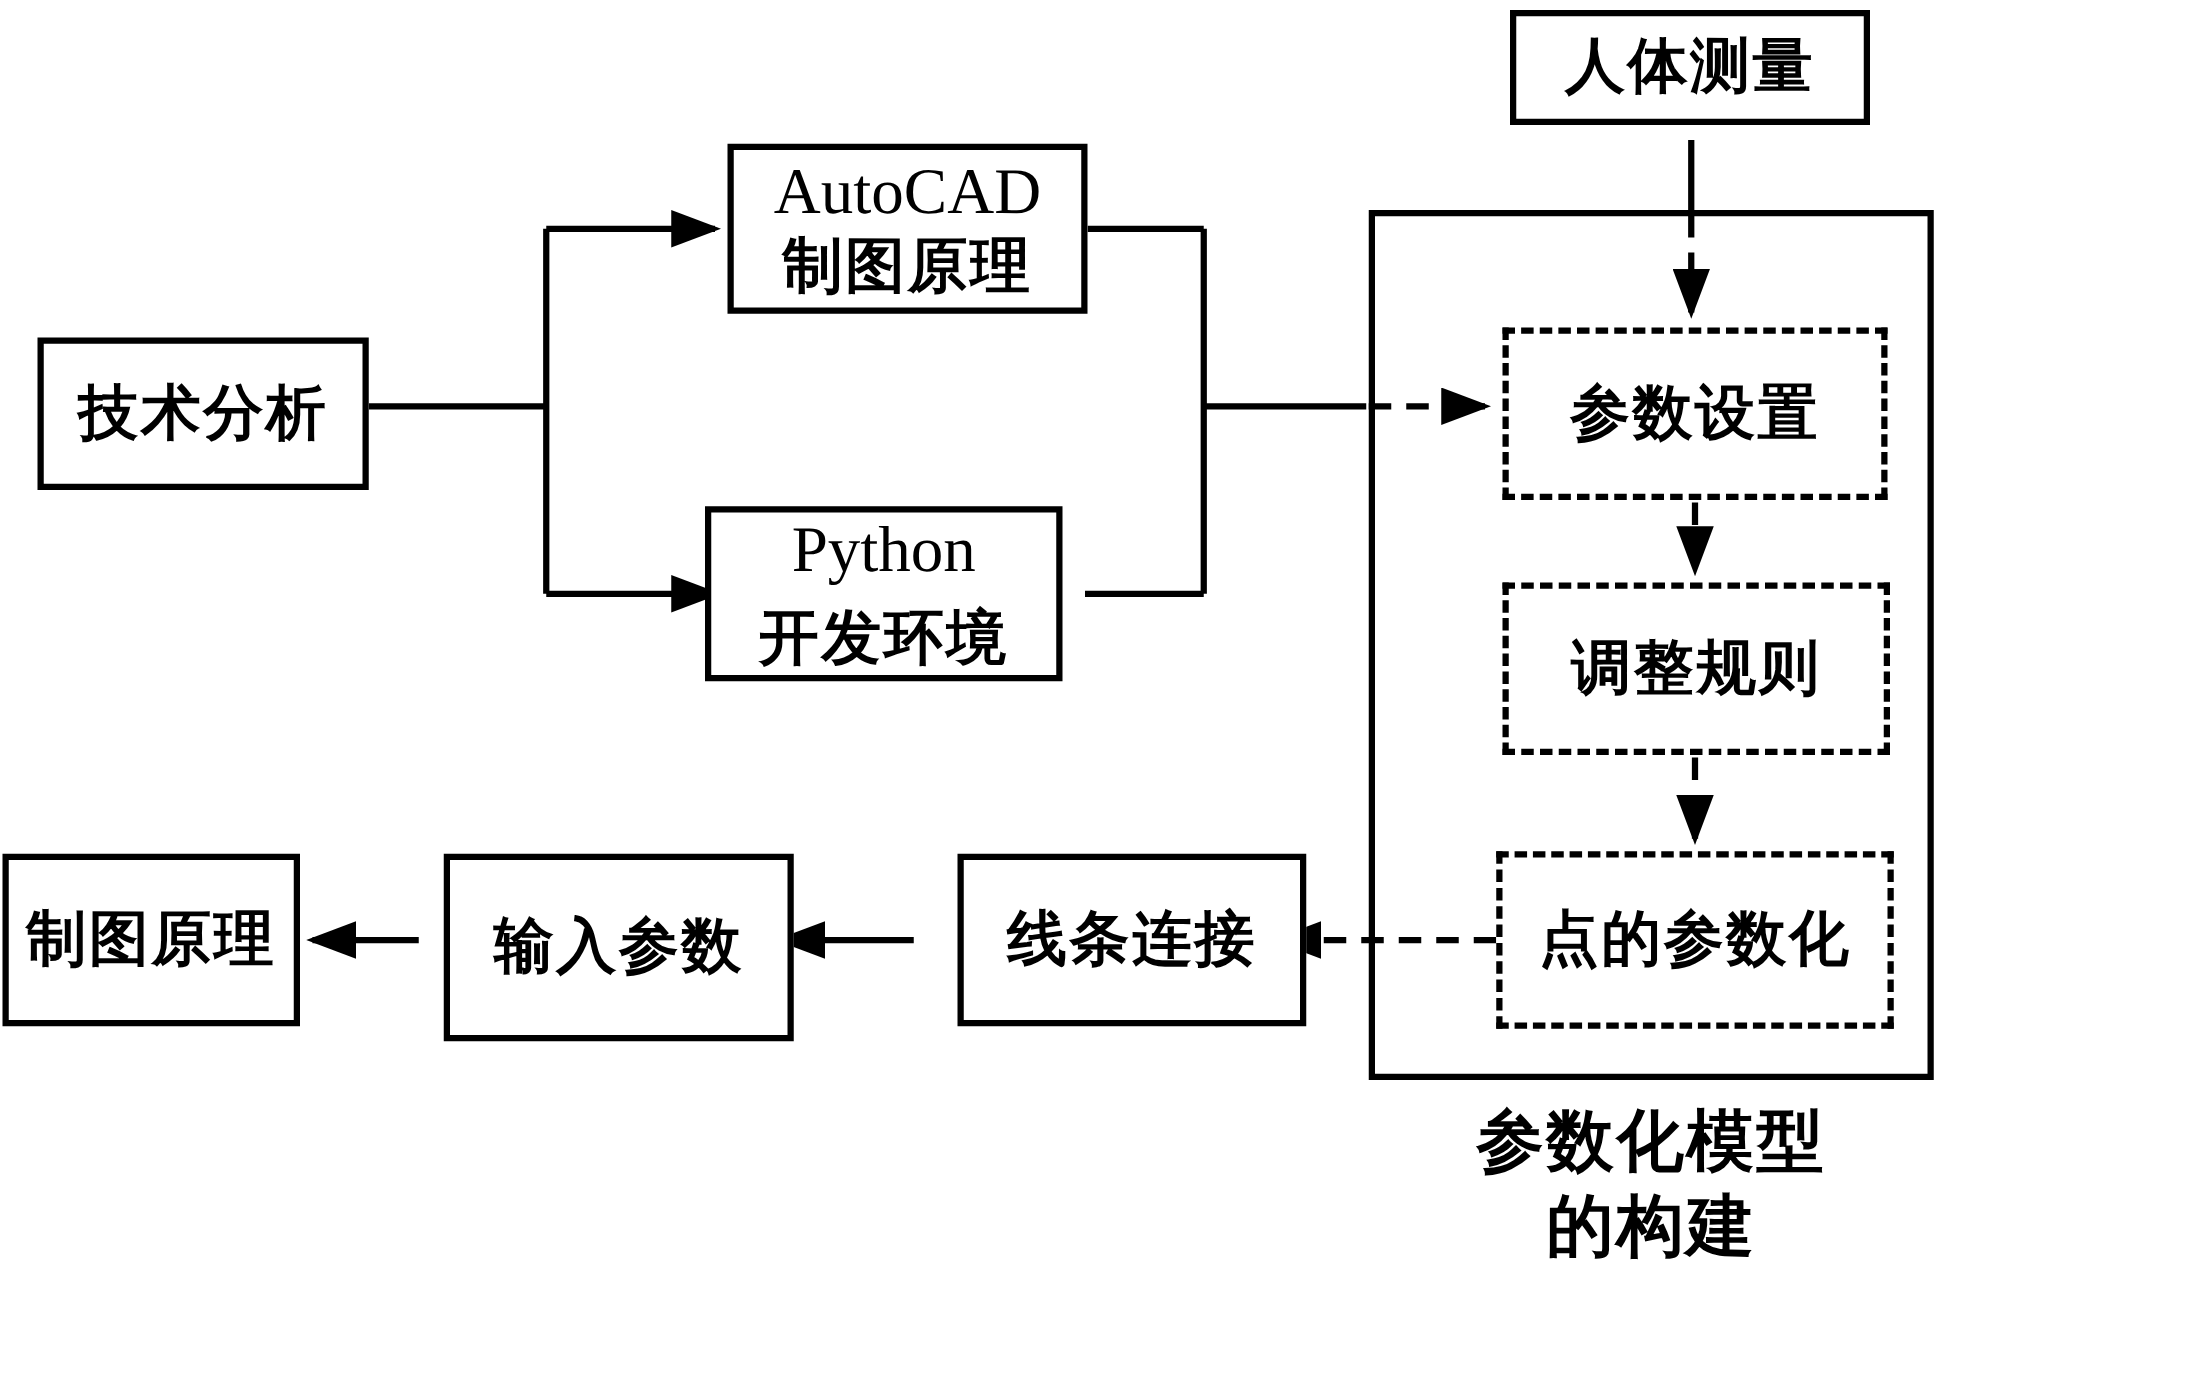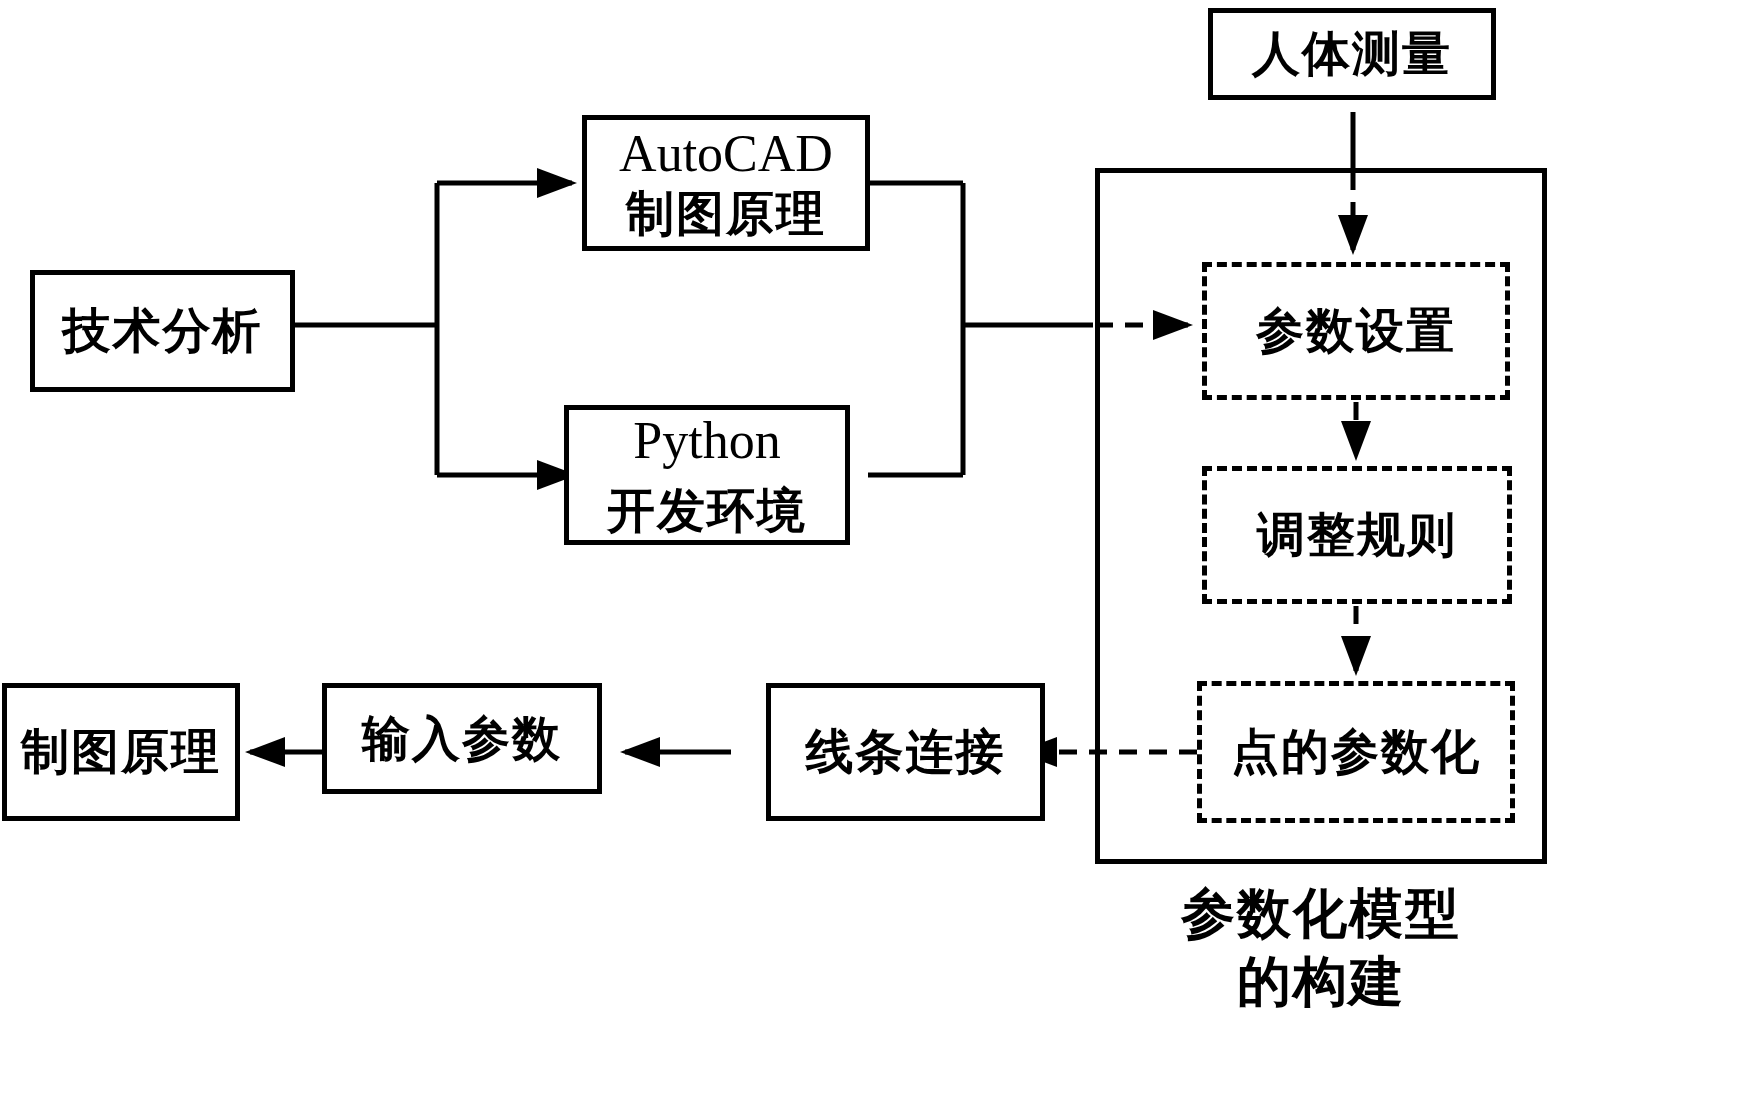--- a/index.html
+++ b/index.html
@@ -135,21 +135,21 @@
   </div>
 
   <div class="node dashed" style="left:1197px; top:681px; width:318px; height:142px;">
     <span>点的参数化</span>
   </div>
 
   <div class="node" style="left:766px; top:683px; width:279px; height:138px;">
     <span>线条连接</span>
   </div>
 
-  <div class="node" style="left:322px; top:683px; width:280px; height:111px;">
+  <div class="node" style="left:355px; top:683px; width:280px; height:150px;">
     <span>输入参数</span>
   </div>
 
   <div class="node" style="left:2px; top:683px; width:238px; height:138px;">
     <span>制图原理</span>
   </div>
 
   <div class="group-label" style="left:1095px; top:880px; width:452px;">
     <div>参数化模型</div>
     <div>的构建</div>

